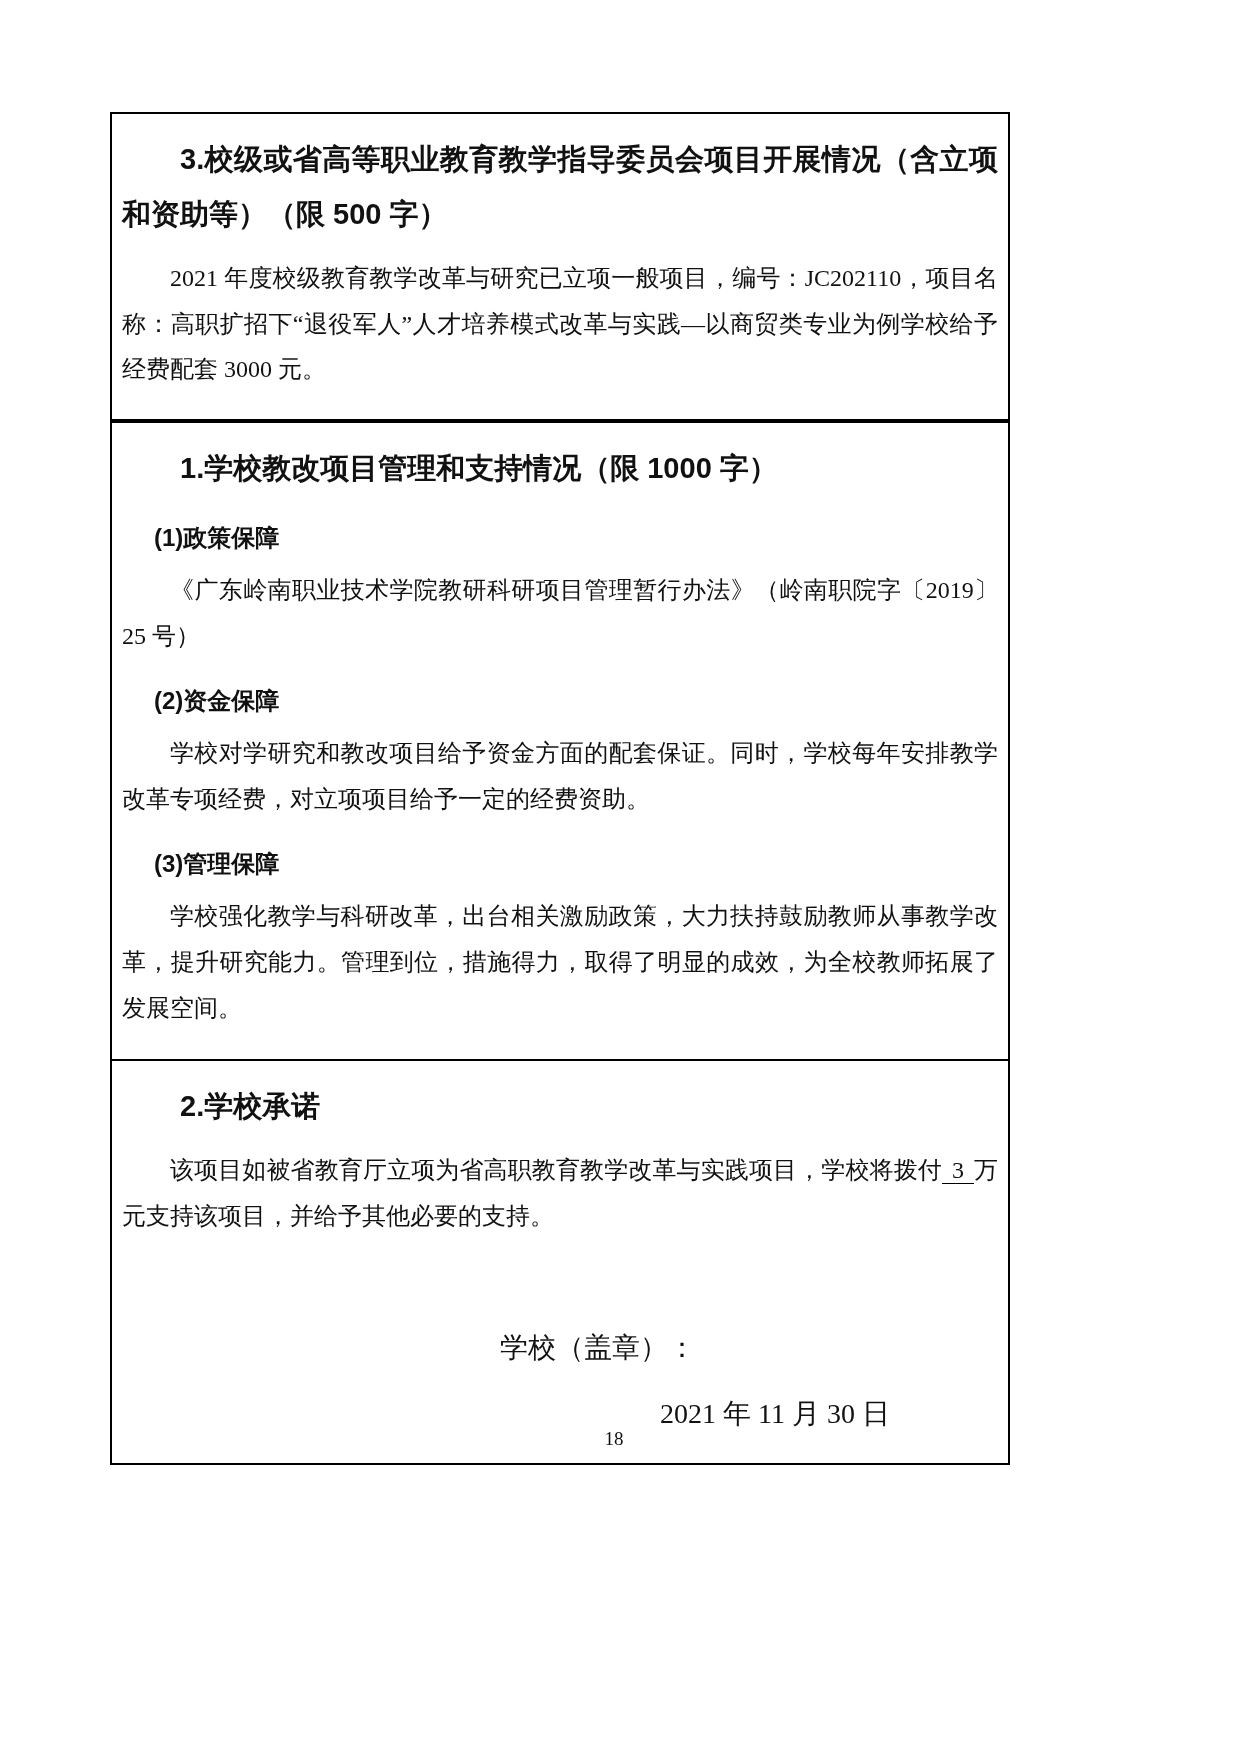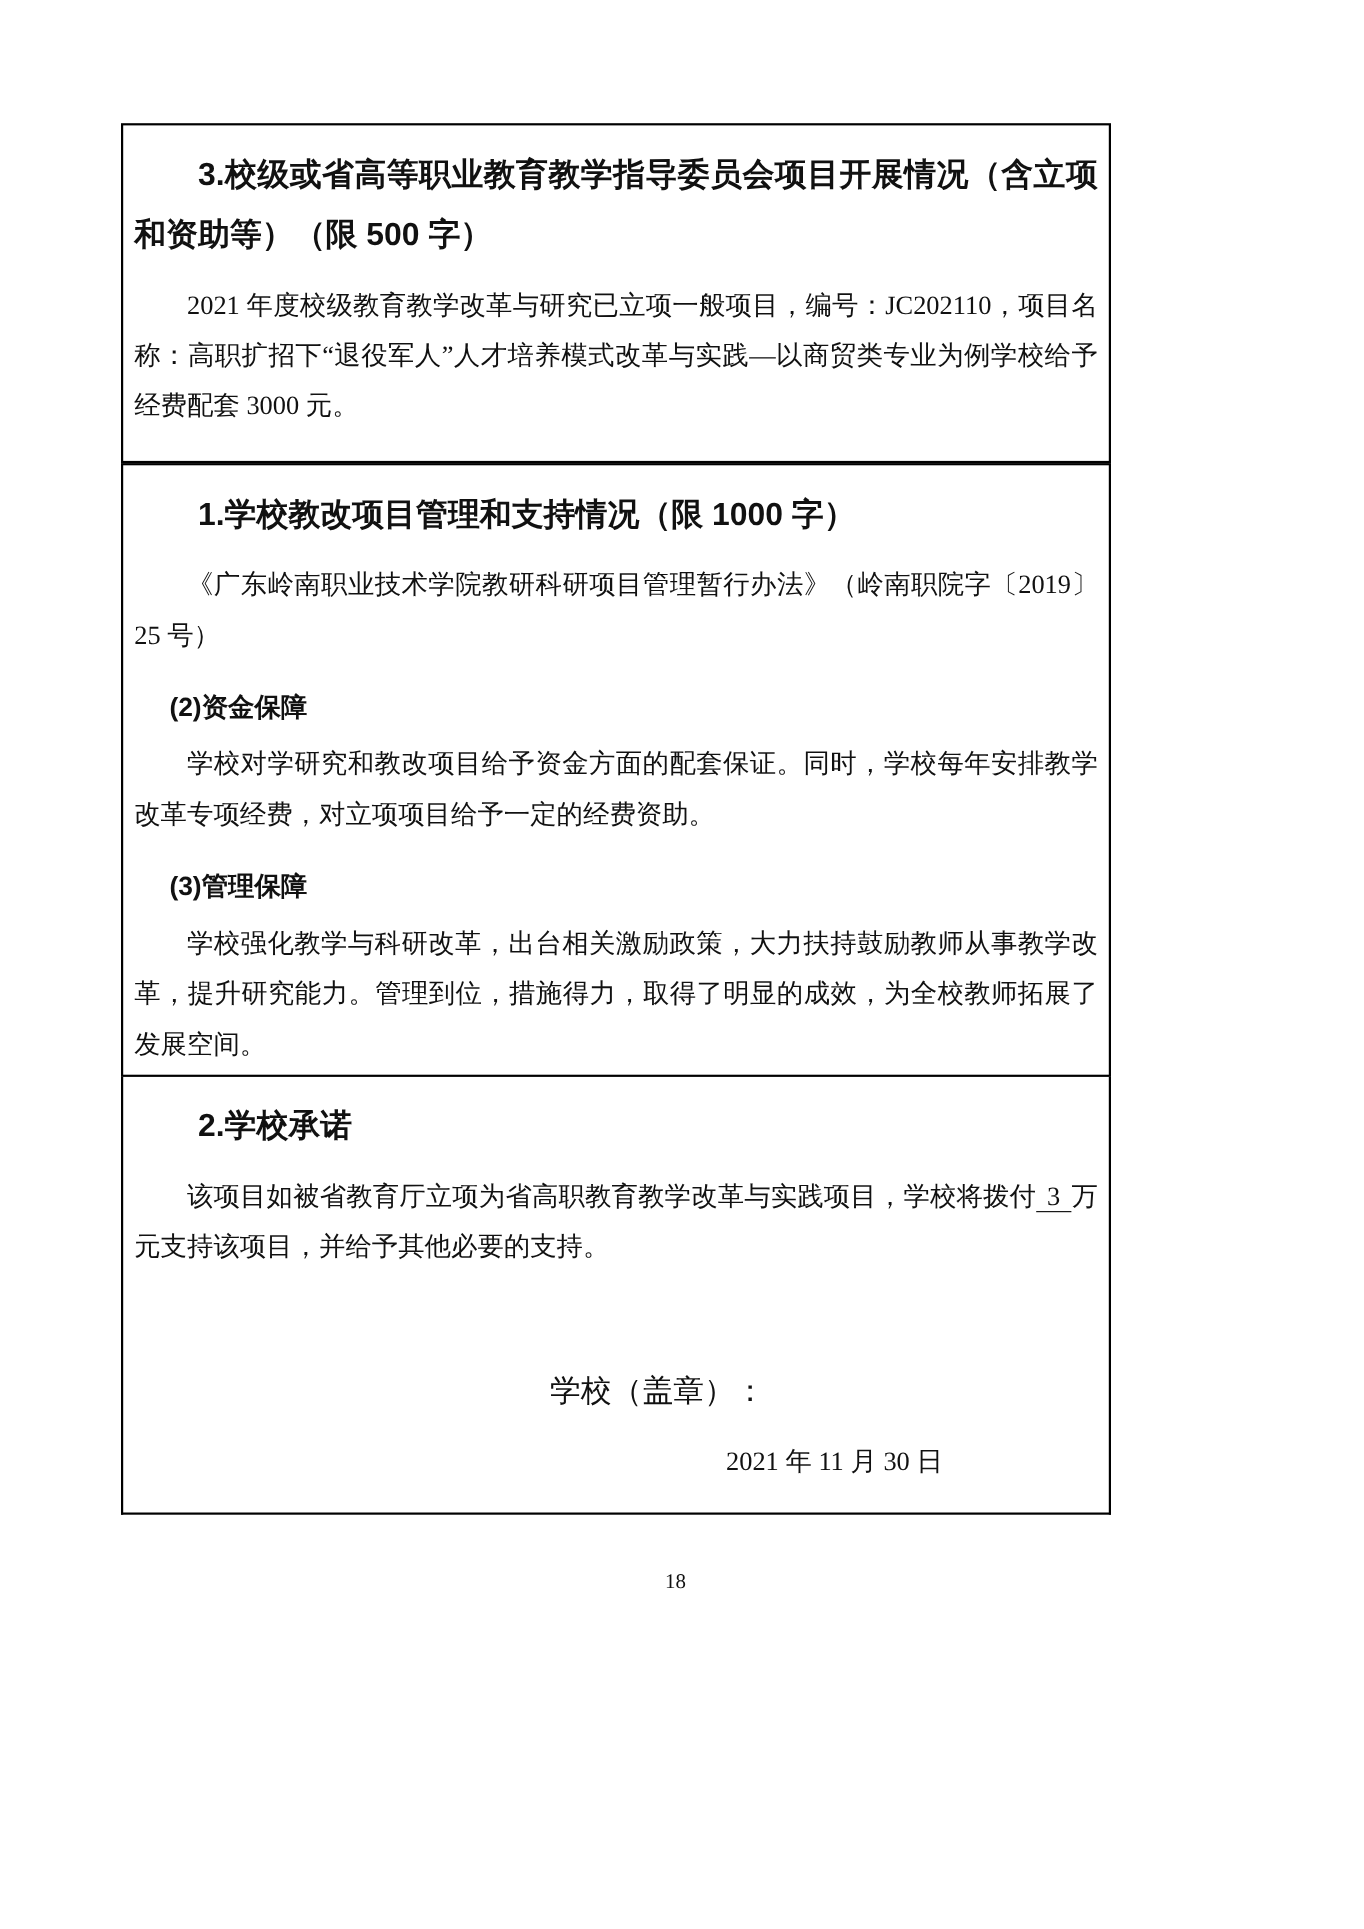--- a/index.html
+++ b/index.html
@@ -43,33 +43,33 @@
     margin: 32px 0 30px 120px;
     font-family: "Liberation Sans", "DejaVu Sans", sans-serif;
   }
   .sub-heading {
     font-size: 24px;
     font-weight: bold;
     margin: 26px 0 0 32px;
     font-family: "Liberation Sans", "DejaVu Sans", sans-serif;
   }
   .box-group .box + .box { border-top: none; }
-  .box2 { padding-bottom: 4px; }
+  .box2 { padding-bottom: 28px; }
   .box3 { }
   .underline-amount {
     border-bottom: 1px solid #000000;
     padding: 0 10px;
   }
   .stamp-line {
     font-size: 28px;
     margin: 86px 0 0 378px;
     line-height: 1.6;
   }
   .date-line {
-    font-size: 24px;
+    font-size: 28px;
     margin: 22px 0 0 538px;
     line-height: 1.6;
     font-family: Liberation Serif, serif;
   }
   .page-number {
     position: absolute;
     top: 1428px;
     left: 0;
     right: 12px;
     text-align: center;
@@ -86,20 +86,21 @@
       <h2 class="box-heading">3.校级或省高等职业教育教学指导委员会项目开展情况（含立项和资助等）（限 500 字）</h2>
       <p class="body-para">2021 年度校级教育教学改革与研究已立项一般项目，编号：JC202110，项目名称：高职扩招下“退役军人”人才培养模式改革与实践—以商贸类专业为例学校给予经费配套 3000 元。</p>
     </div>
 
 
     <div class="box-group">
 
       <div class="box box2">
         <h2 class="box-heading">1.学校教改项目管理和支持情况（限 1000 字）</h2>
 
+        <p class="sub-heading">(1)政策保障</p>
         <p class="body-para">《广东岭南职业技术学院教研科研项目管理暂行办法》（岭南职院字〔2019〕25 号）</p>
 
         <p class="sub-heading">(2)资金保障</p>
         <p class="body-para">学校对学研究和教改项目给予资金方面的配套保证。同时，学校每年安排教学改革专项经费，对立项项目给予一定的经费资助。</p>
 
         <p class="sub-heading">(3)管理保障</p>
         <p class="body-para">学校强化教学与科研改革，出台相关激励政策，大力扶持鼓励教师从事教学改革，提升研究能力。管理到位，措施得力，取得了明显的成效，为全校教师拓展了发展空间。</p>
       </div>
 
       <div class="box box3">

